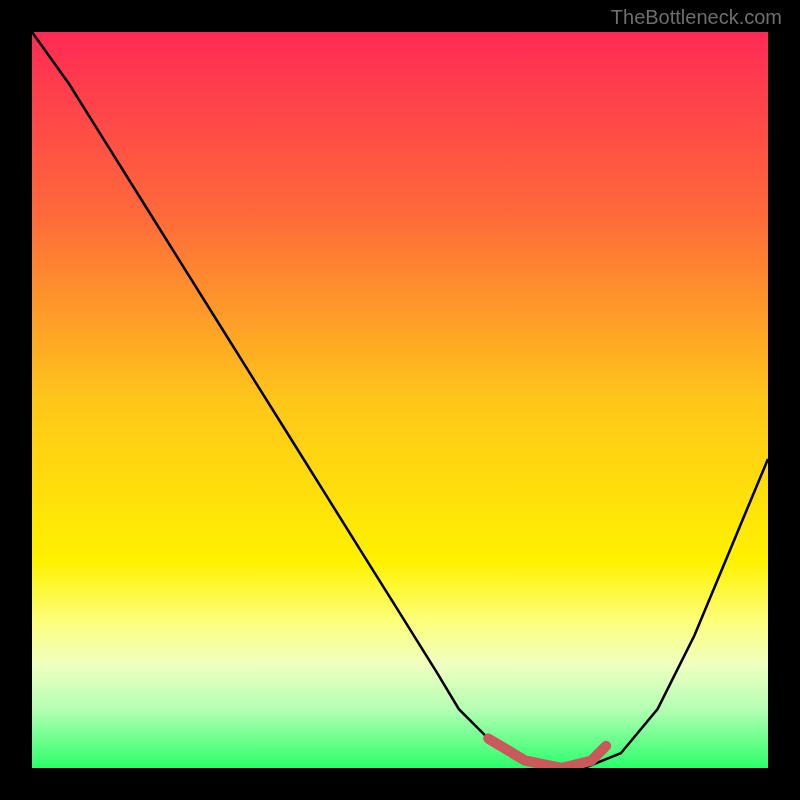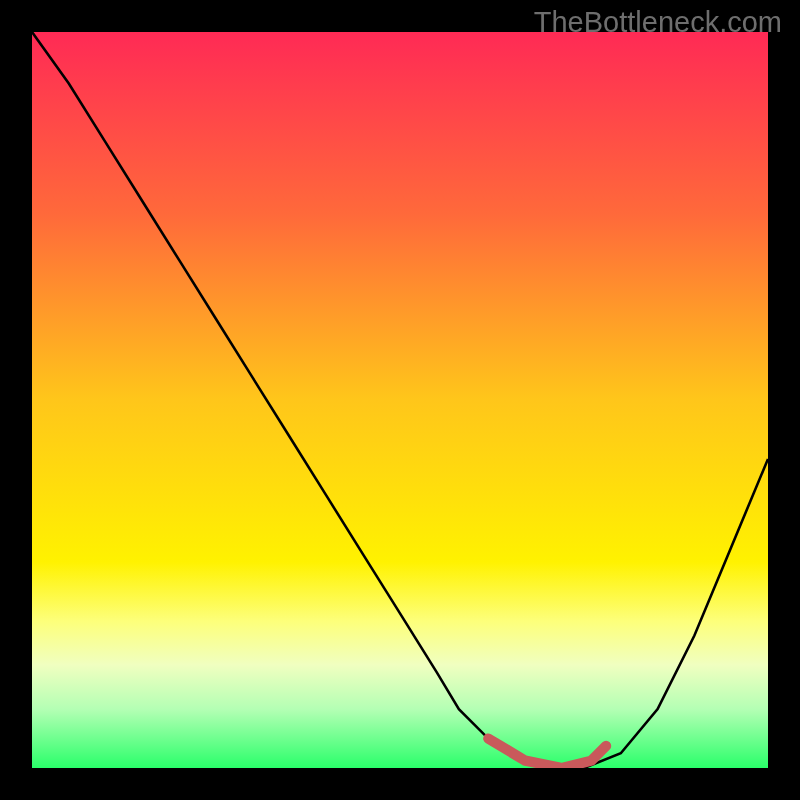--- a/index.html
+++ b/index.html
@@ -1,17 +1,17 @@
 <!DOCTYPE html>
 <html><head>
 <meta charset="utf-8">
 <style>
   * { margin: 0; padding: 0; box-sizing: border-box; }
   body { width: 800px; height: 800px; background: #000; position: relative; font-family: Arial, sans-serif; }
-  .watermark { position: absolute; top: 6px; right: 18px; color: #6e6e6e; font-size: 29px; font-weight: 500; z-index: 10; }
+  .watermark { position: absolute; top: 6px; right: 18px; color: #6e6e6e; font-size: 20px; font-weight: 500; z-index: 10; }
   .chart-area { position: absolute; left: 32px; top: 32px; width: 736px; height: 736px; }
   svg { position: absolute; inset: 0; width: 100%; height: 100%; }
 </style>
 </head>
 <body>
 
 <div class="watermark">TheBottleneck.com</div>
 
 <div class="chart-area">
   <svg viewBox="0 0 100 100" preserveAspectRatio="none">

